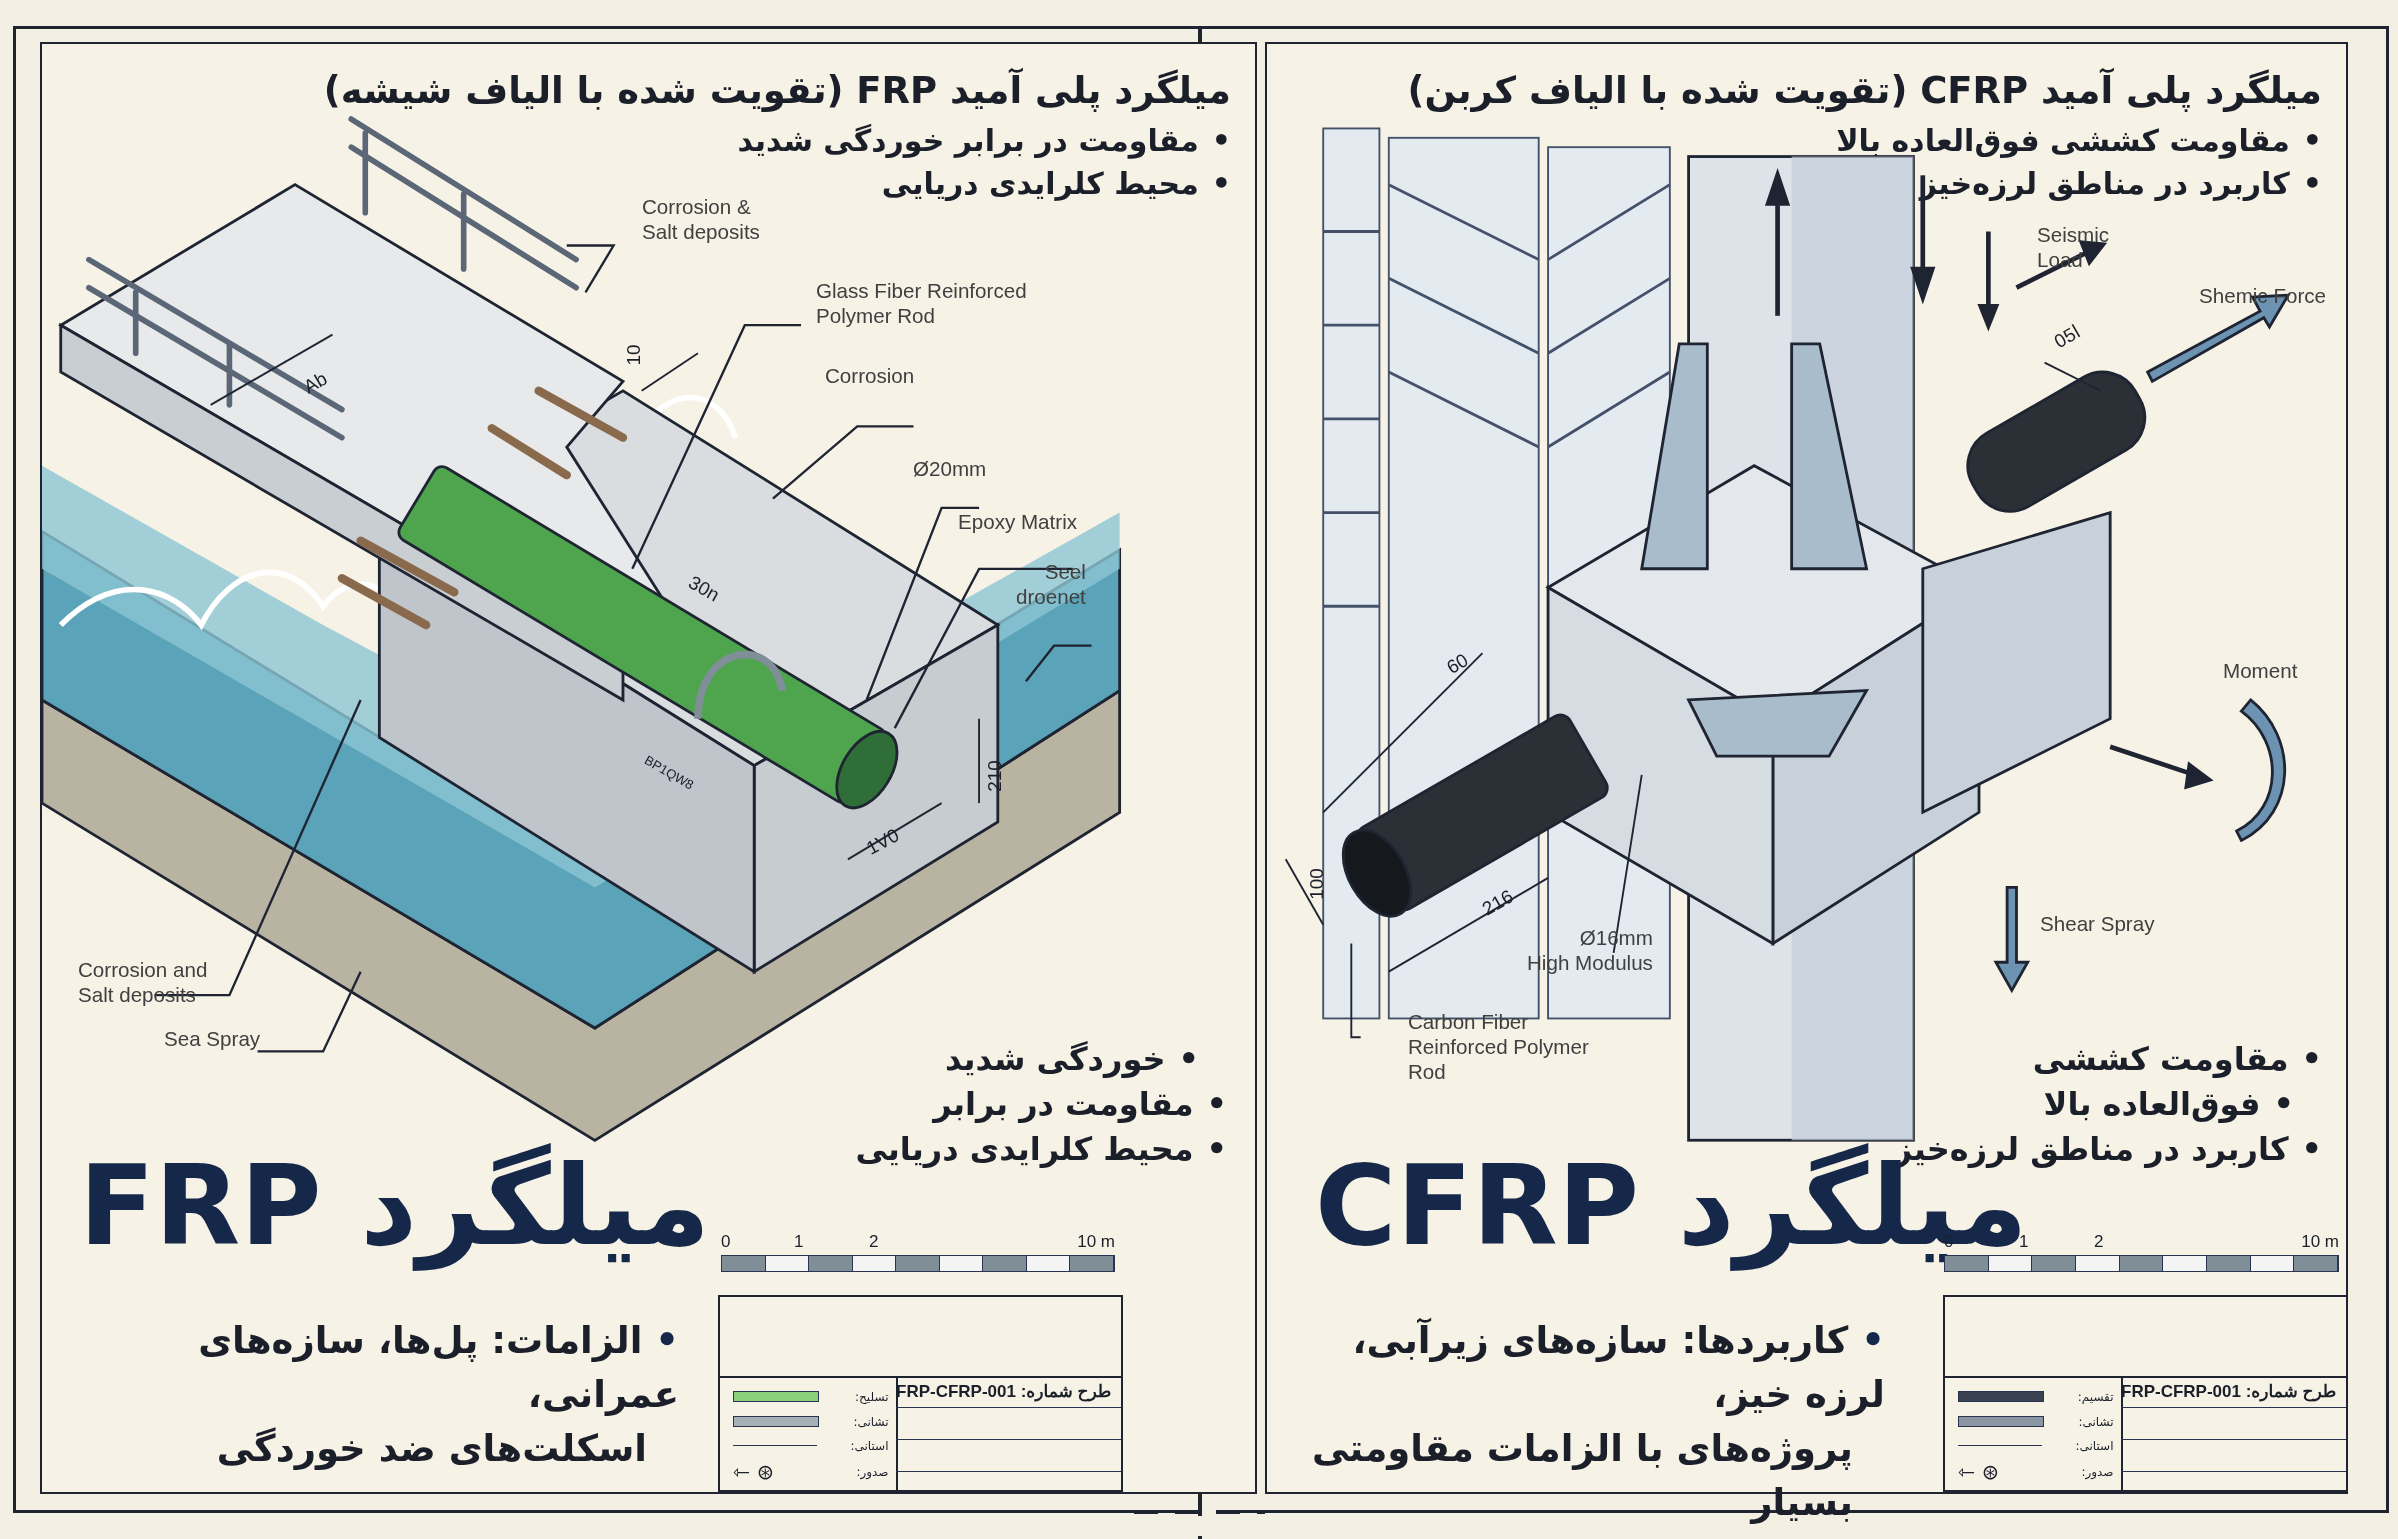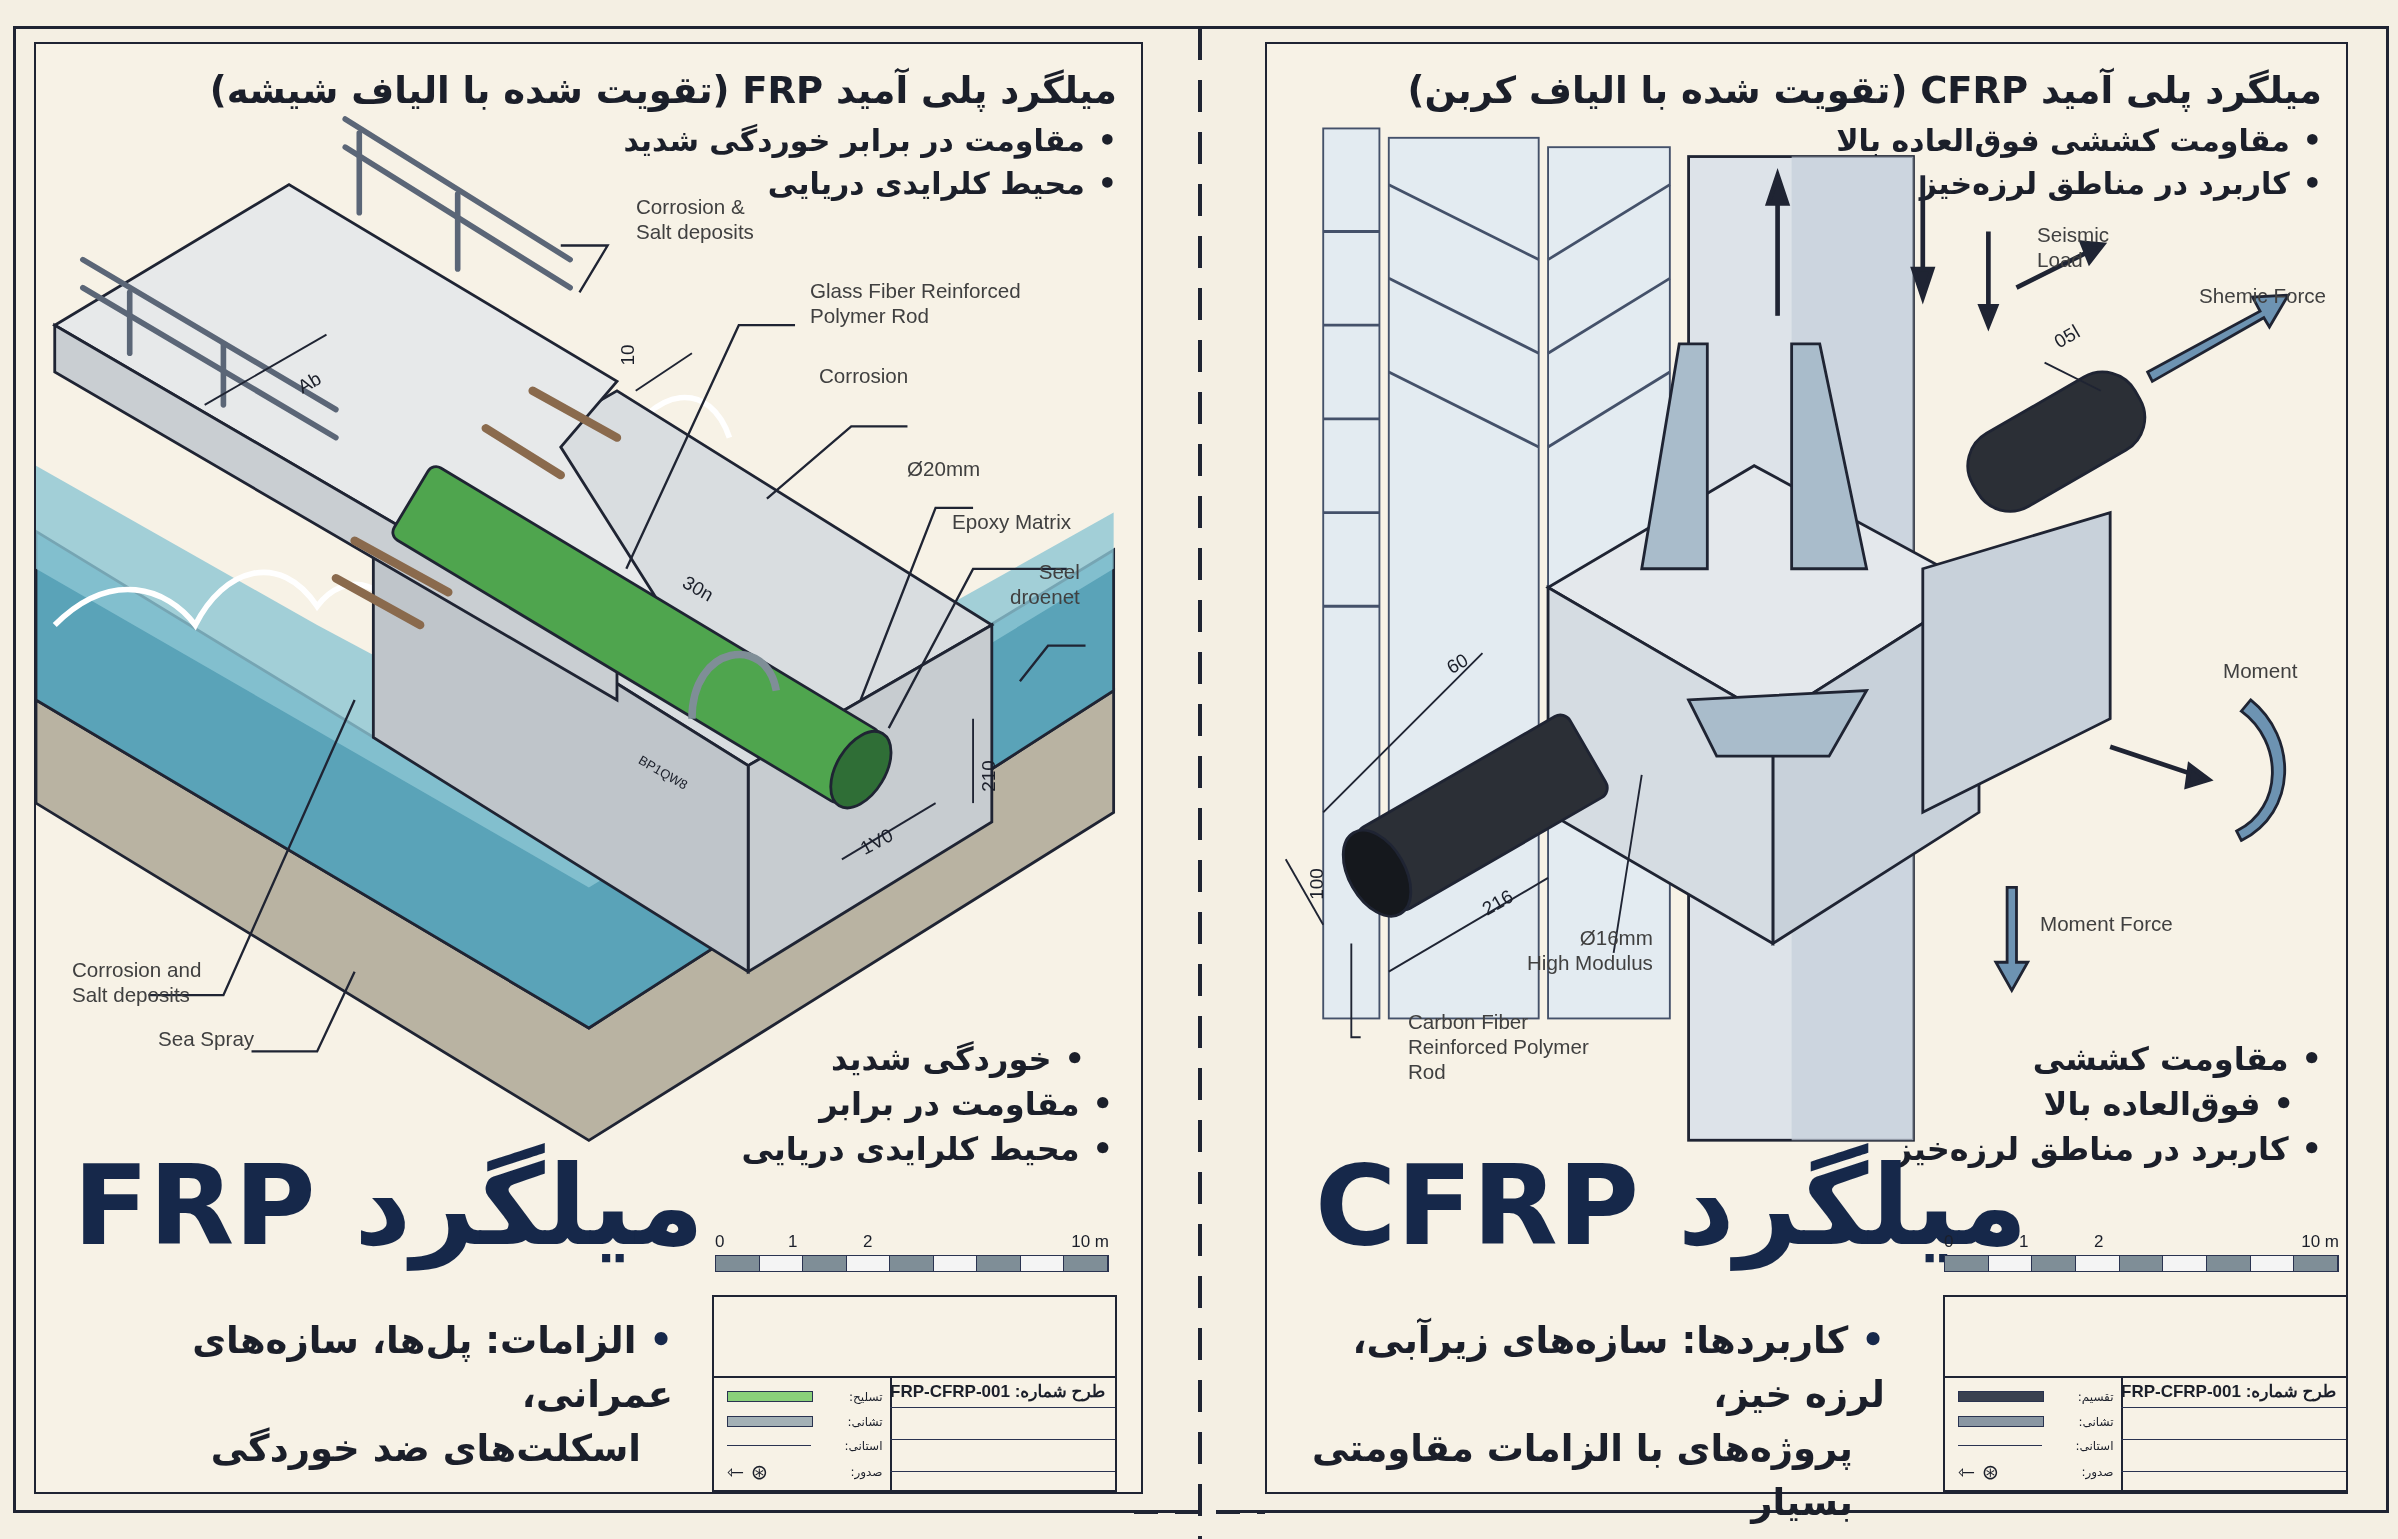--- a/index.html
+++ b/index.html
@@ -1,21 +1,21 @@
 <!DOCTYPE html>
 <html style="font-size:15px"><head>
 <meta charset="utf-8">
 <style>
   html,body{margin:0;padding:0;}
   body{width:2399px;height:1539px;background:#f4efe3;position:relative;overflow:hidden;font-family:"DejaVu Sans","Liberation Sans",sans-serif;color:#1b1f2a;}
   .frame-line{position:absolute;background:#1f2433;}
   .dash-v{position:absolute;left:1198px;width:3.7px;background:repeating-linear-gradient(to bottom,#1f2433 0 32px,transparent 32px 52px);}
   .dash-h{position:absolute;height:3.7px;background:repeating-linear-gradient(to right,#1f2433 0 24px,transparent 24px 41px);}
   .panel{position:absolute;top:42px;height:1452px;border:2.8px solid #1f2433;background:#f7f2e6;box-sizing:border-box;}
-  .panel-left{left:34px;width:1109px;}
+  .panel-left{left:40px;width:1217px;}
   .panel-right{left:1265px;width:1083px;}
   .rtl{direction:rtl;text-align:right;}
   .heading-fa{position:absolute;right:24px;top:20.6px;font-weight:bold;font-size:37px;line-height:52px;white-space:nowrap;}
   .bullets-fa{position:absolute;right:24px;font-weight:bold;font-size:30px;line-height:43px;}
   .bullets-fa div{white-space:nowrap;}
   .bullets-fa div::before{content:"•";margin-left:13px;}
   .big-title{position:absolute;font-weight:bold;font-size:111px;line-height:122px;color:#16284a;white-space:nowrap;}
   .apps{position:absolute;font-weight:bold;font-size:37px;line-height:54px;}
   .apps .bullet{color:#16284a;margin-left:13px;}
   .label{position:absolute;font-family:"Liberation Sans",sans-serif;font-size:20.6px;line-height:25px;color:#404040;white-space:nowrap;}
@@ -288,21 +288,21 @@
   <div class="dim" style="left:34px;top:829px;transform:rotate(-90deg);">100</div>
   <div class="dim" style="left:215px;top:848px;transform:rotate(-30deg);">216</div>
   <div class="dim" style="left:787px;top:281px;transform:rotate(-30deg);">ا05</div>
 
   <div class="label" style="left:770px;top:178px;">
     <div>Seismic</div>
     <div>Load</div>
   </div>
   <div class="label" style="left:932px;top:239px;">Shemic Force</div>
   <div class="label" style="left:956px;top:614px;">Moment</div>
-  <div class="label" style="left:773px;top:867px;">Moment Force</div>
+  <div class="label" style="left:773px;top:867px;">Shear Spray</div>
   <div class="label" style="left:260px;top:881px;text-align:right;">
     <div>Ø16mm</div>
     <div>High Modulus</div>
   </div>
   <div class="label" style="left:141px;top:965px;">
     <div>Carbon Fiber</div>
     <div>Reinforced Polymer</div>
     <div>Rod</div>
   </div>
 

